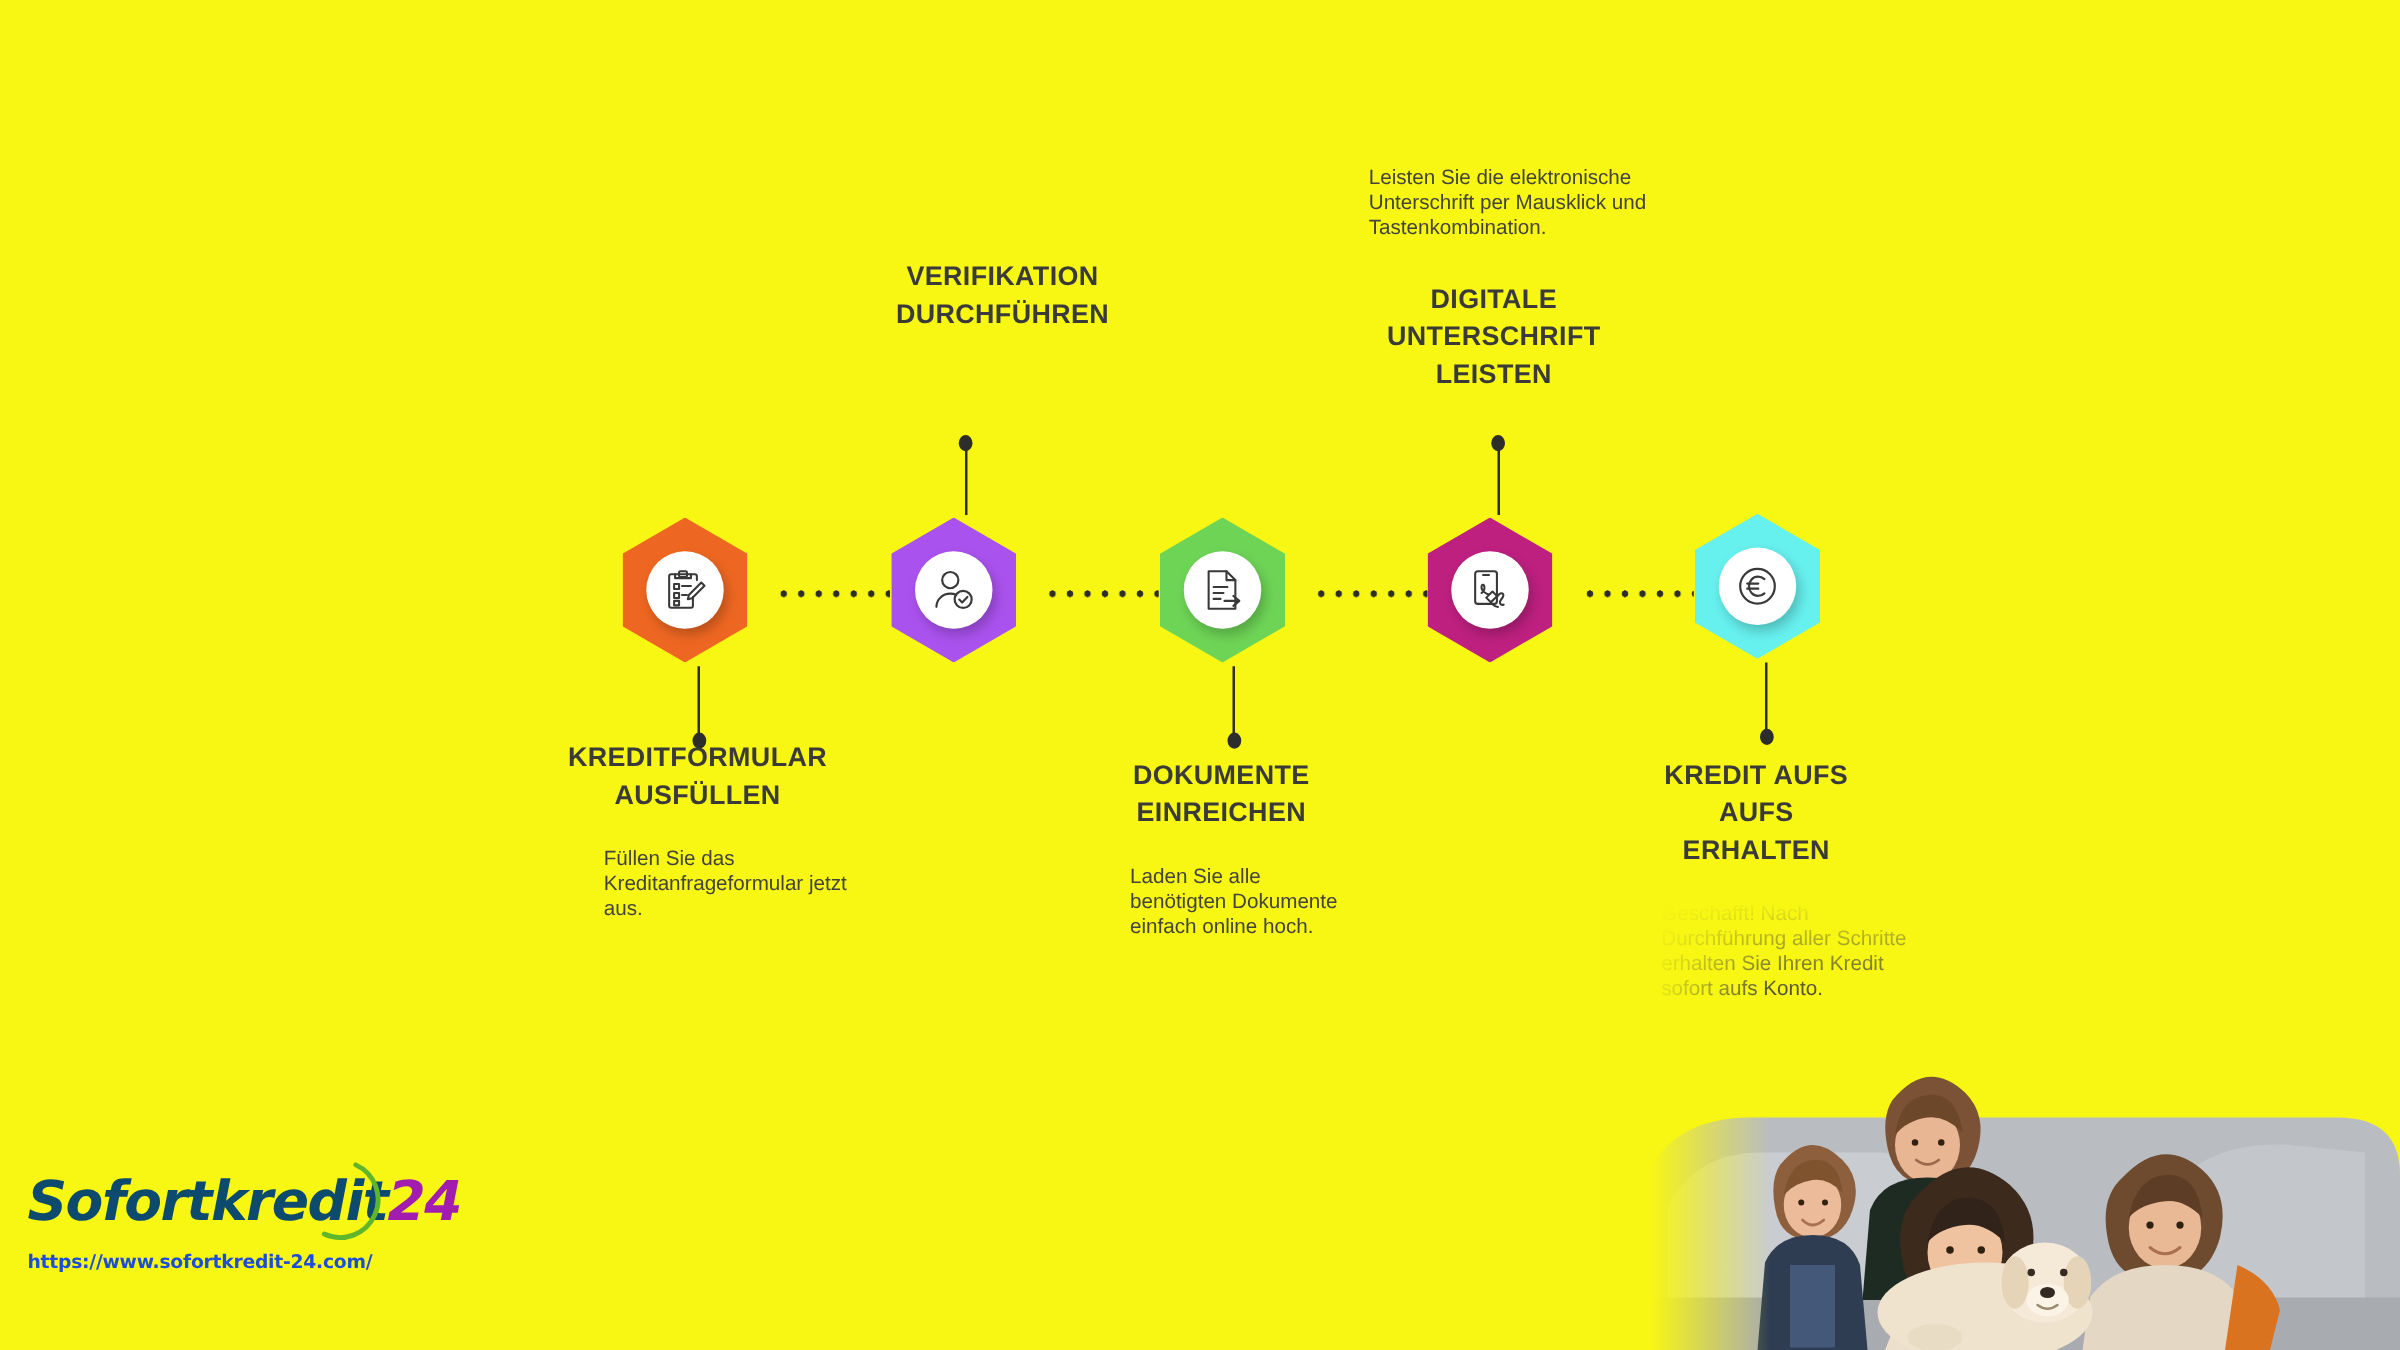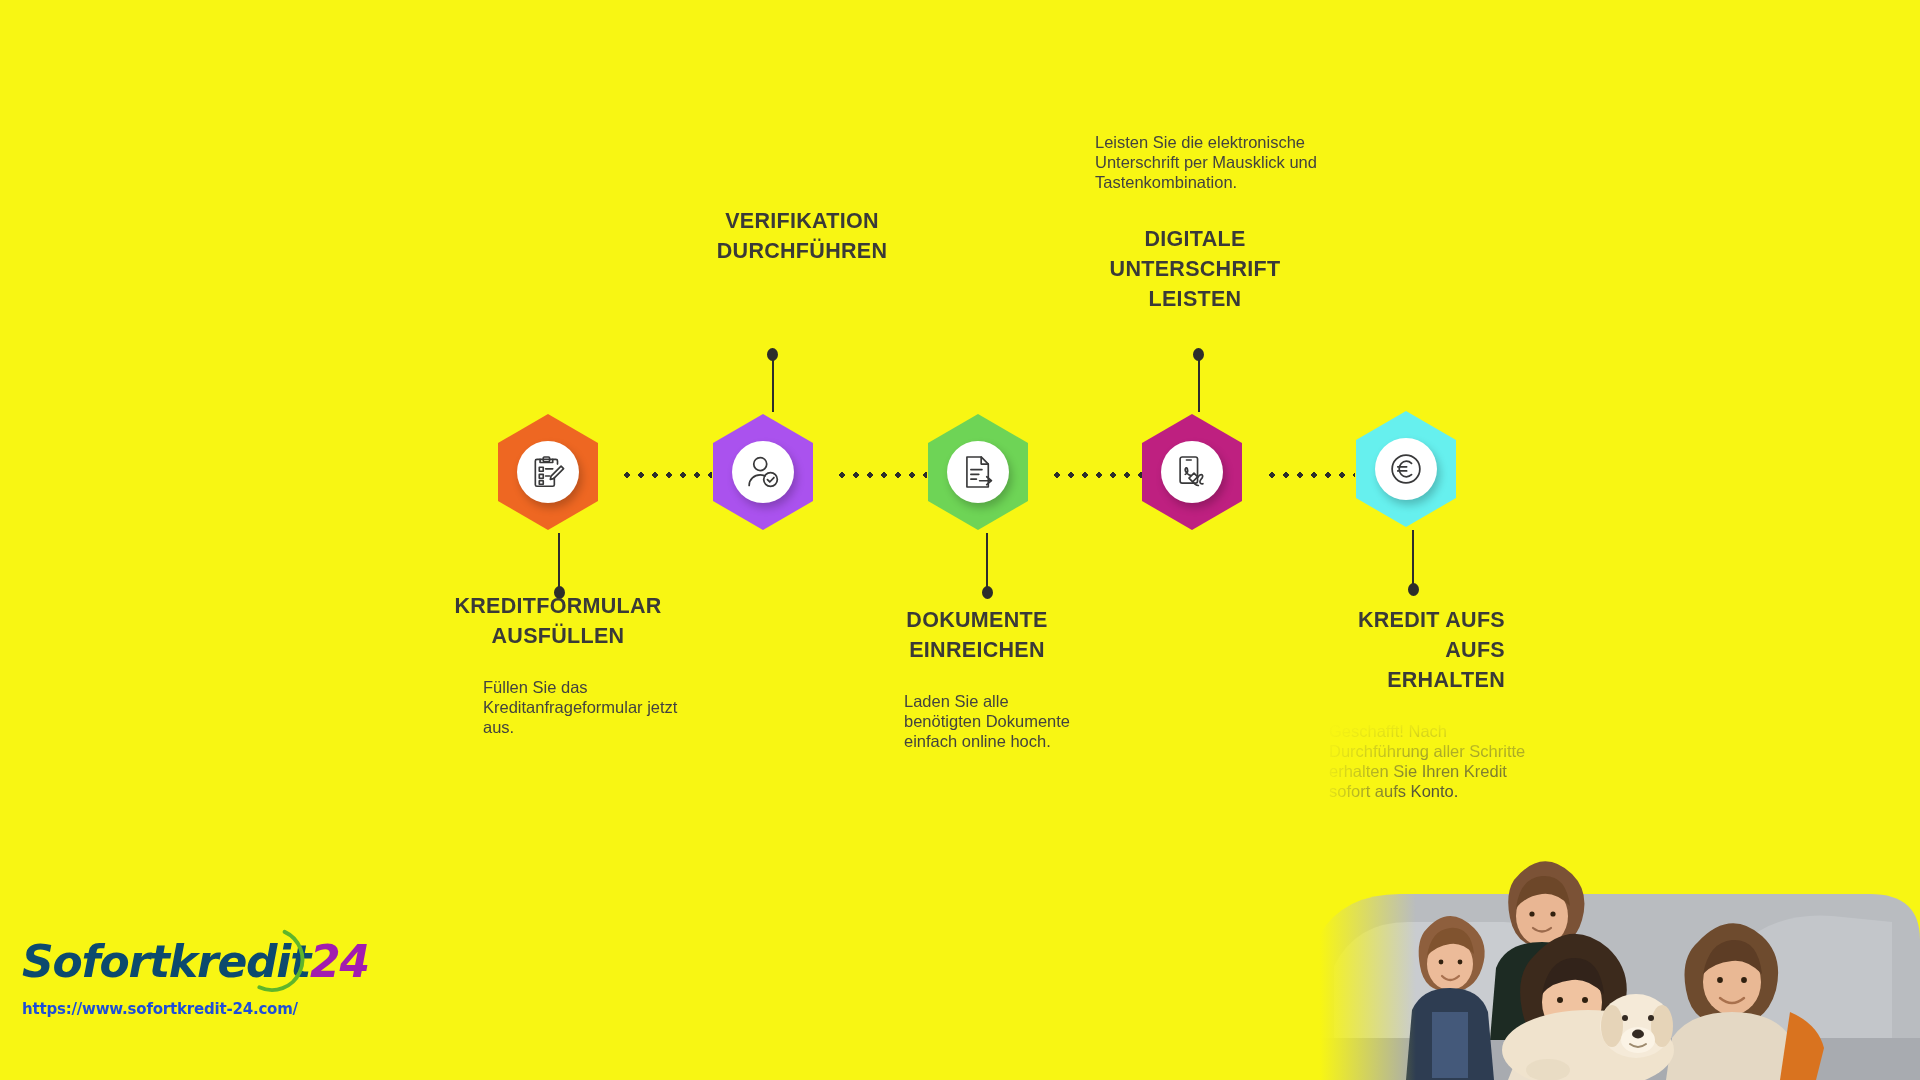--- a/index.html
+++ b/index.html
@@ -232,21 +232,21 @@
   <div class="blk" style="left:1095px; top:132px; width:265px;">
     <div class="body ta-left" style="width:245px;">Leisten Sie die elektronische Unterschrift per Mausklick und Tastenkombination.</div>
     <div class="head ta-center" style="margin-top:32px; width:200px; margin-left:0;">
       <div>DIGITALE</div>
       <div>UNTERSCHRIFT</div>
       <div>LEISTEN</div>
     </div>
   </div>
 
   <div class="blk" style="left:1305px; top:605px; width:250px;">
-    <div class="head ta-center" style="width:200px;text-align:right;">
+    <div class="head ta-center" style="width:200px;">
       <div>KREDIT AUFS</div>
       <div>AUFS</div>
       <div>ERHALTEN</div>
     </div>
     <div class="body ta-left" style="margin-top:26px; margin-left:24px; width:213px;">Geschafft! Nach Durchführung aller Schritte erhalten Sie Ihren Kredit sofort aufs Konto.</div>
   </div>
 
   <div class="photo">
     <svg width="600" height="360" viewBox="0 0 600 360">
       <defs>

